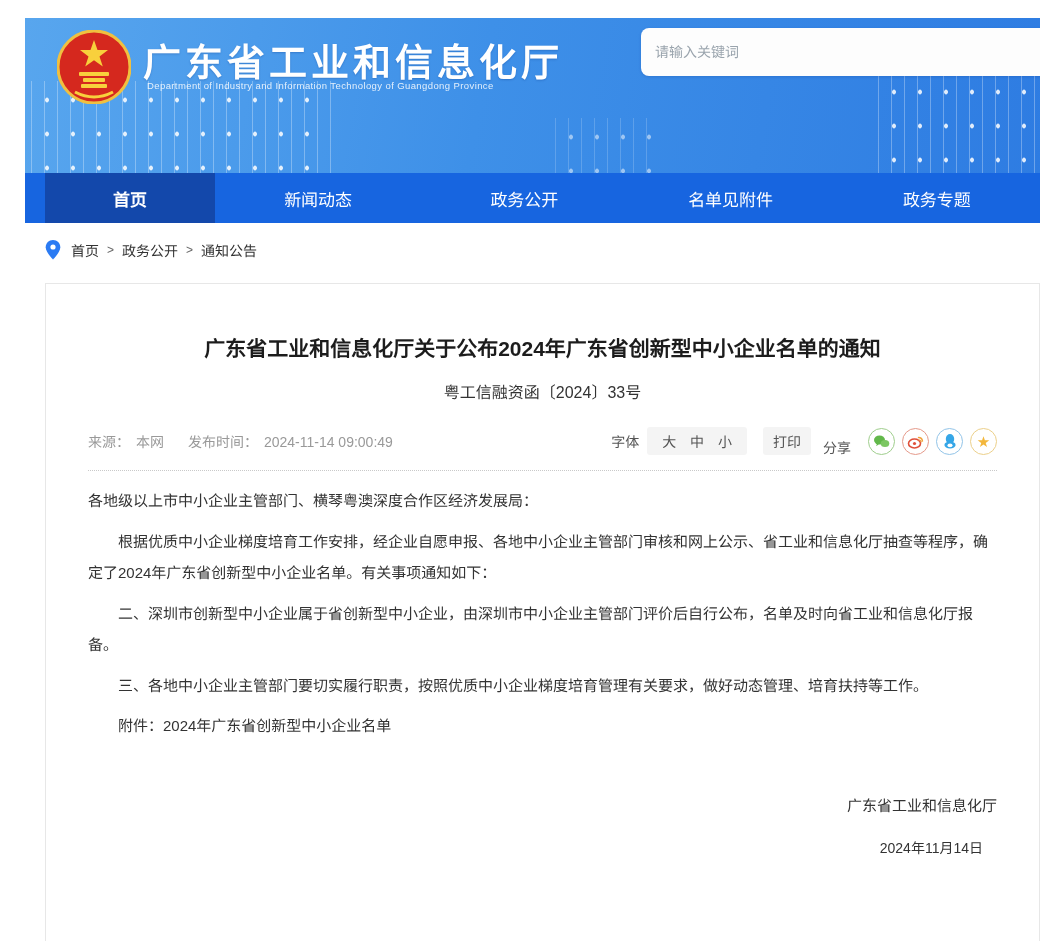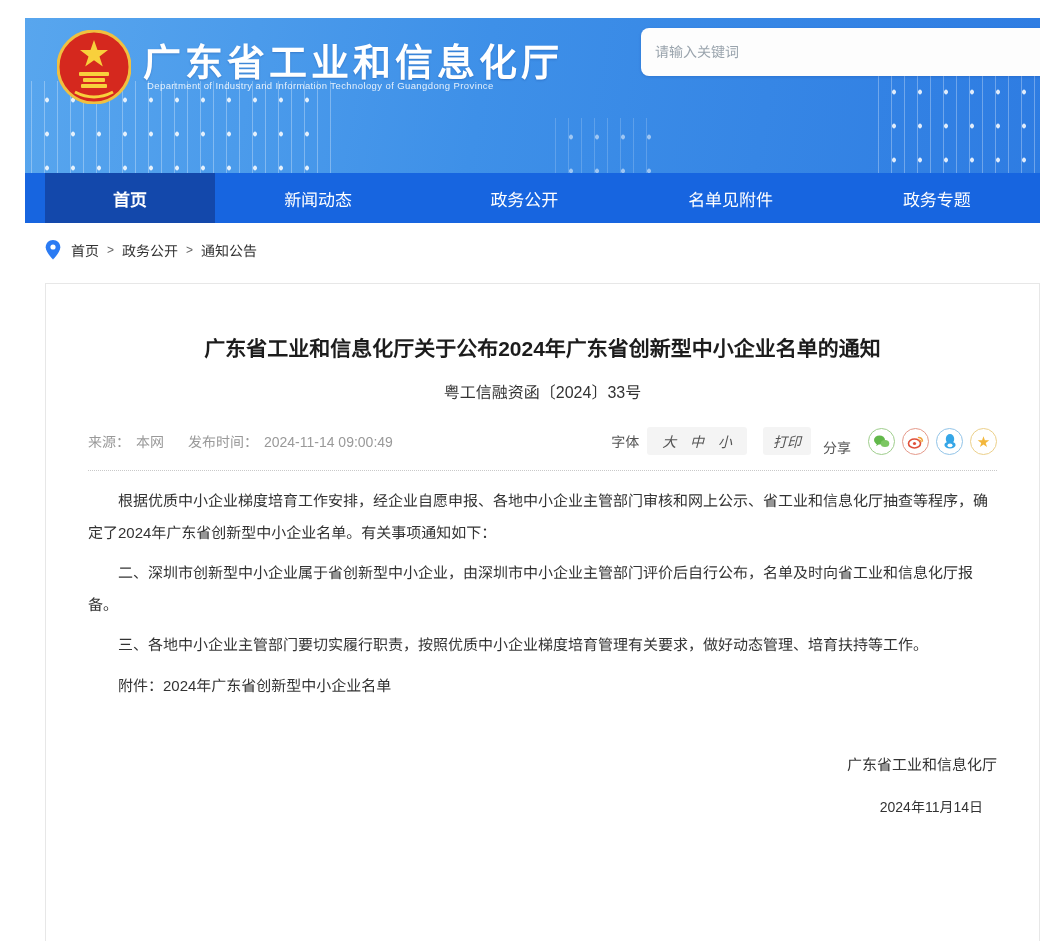--- a/index.html
+++ b/index.html
@@ -83,21 +83,21 @@
 
   .meta-row {
     margin-top:22px; display:flex; align-items:center; justify-content:space-between;
     padding-bottom:13px; border-bottom:1px dotted #c9c9c9; font-size:14px; color:#999;
   }
   .meta-left span { margin-right:6px; }
   .meta-left .gap { margin-left:14px; }
   .meta-right { display:flex; align-items:center; color:#555; }
   .pill {
     background:#f4f4f4; border-radius:3px; padding:4px 10px; margin:0 8px;
-    color:#555; cursor:pointer; white-space:nowrap;font-style:italic;
+    color:#555; cursor:pointer; white-space:nowrap;
   }
   .pill .fs { margin:0 5px; cursor:pointer; }
   .share-label { margin:12px 10px 0 4px; }
   .circle-icon {
     width:27px; height:27px; border-radius:50%; margin-left:7px;
     display:flex; align-items:center; justify-content:center; cursor:pointer;
     background:#fff;
   }
   .ci-wechat { border:1px solid #9fce8d; }
   .ci-weibo  { border:1px solid #e59a8b; }
@@ -205,20 +205,21 @@
           <ellipse cx="7" cy="6" rx="4.2" ry="5" fill="#35a6e7"></ellipse>
           <ellipse cx="7" cy="12" rx="5.6" ry="3.4" fill="#35a6e7"></ellipse>
           <ellipse cx="7" cy="12.4" rx="2.6" ry="1.8" fill="#fff"></ellipse>
         </svg>
       </span>
       <span class="circle-icon ci-star">★</span>
     </div>
   </div>
 
   <div class="article-body">
+    <p class="no-indent">各地级以上市中小企业主管部门、横琴粤澳深度合作区经济发展局：</p>
     <p>根据优质中小企业梯度培育工作安排，经企业自愿申报、各地中小企业主管部门审核和网上公示、省工业和信息化厅抽查等程序，确定了2024年广东省创新型中小企业名单。有关事项通知如下：</p>
     <p>二、深圳市创新型中小企业属于省创新型中小企业，由深圳市中小企业主管部门评价后自行公布，名单及时向省工业和信息化厅报备。</p>
     <p>三、各地中小企业主管部门要切实履行职责，按照优质中小企业梯度培育管理有关要求，做好动态管理、培育扶持等工作。</p>
     <p>附件：2024年广东省创新型中小企业名单</p>
   </div>
 
   <div class="signature">
     <div class="sig-org">广东省工业和信息化厅</div>
     <div class="sig-date">2024年11月14日</div>
   </div>

